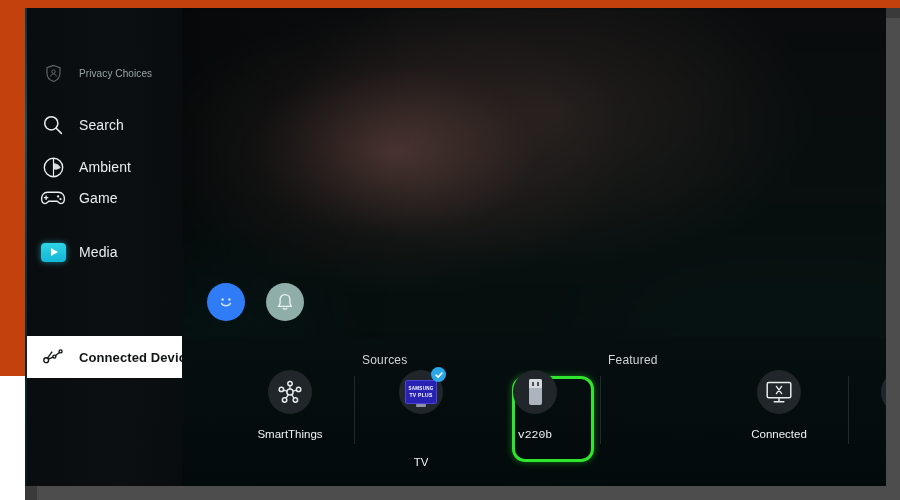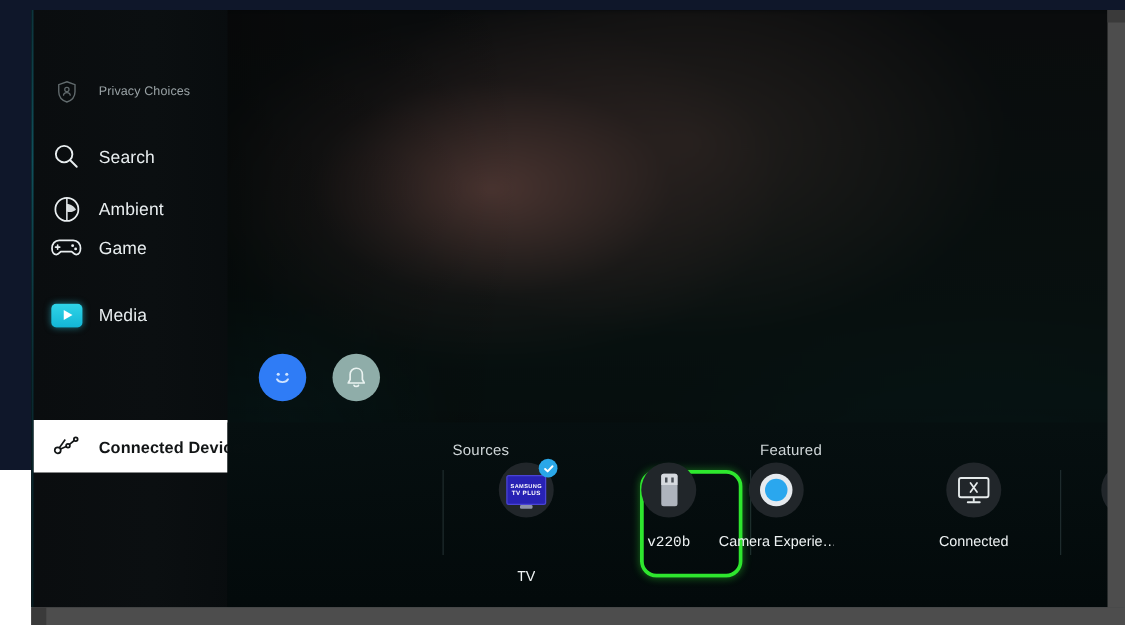--- a/index.html
+++ b/index.html
@@ -9,21 +9,21 @@
     height: 500px;
     background: #ffffff;
     font-family: "Liberation Sans", sans-serif;
     overflow: hidden;
   }
 
   #screen {
     position: relative;
     width: 900px;
     height: 376px;
-    background: #0f172a;
+    background: #c2410c;
   }
 
   
   #tv-frame {
     position: absolute;
     left: 25px;
     top: 8px;
     width: 875px;
     height: 478px;
     overflow: hidden;
@@ -460,20 +460,38 @@
 
       <div class="section-title" id="title-sources">Sources</div>
       <div class="section-title" id="title-featured">Featured</div>
 
       <div class="divider" id="div-1"></div>
       <div class="divider" id="div-2"></div>
       <div class="divider" id="div-3"></div>
 
       <div id="focus-ring"></div>
 
+      <div class="tile" id="tile-smartthings">
+        <div class="disc">
+          <svg width="28" height="28" viewBox="0 0 28 28" fill="none">
+            <circle cx="14" cy="14" r="3.1" stroke="#e6ebec" stroke-width="1.5" fill="none"></circle>
+            <circle cx="14" cy="5.6" r="2.2" stroke="#e6ebec" stroke-width="1.5" fill="none"></circle>
+            <circle cx="5.4" cy="11.4" r="2.2" stroke="#e6ebec" stroke-width="1.5" fill="none"></circle>
+            <circle cx="22.6" cy="11.4" r="2.2" stroke="#e6ebec" stroke-width="1.5" fill="none"></circle>
+            <circle cx="8.6" cy="22.0" r="2.2" stroke="#e6ebec" stroke-width="1.5" fill="none"></circle>
+            <circle cx="19.4" cy="22.0" r="2.2" stroke="#e6ebec" stroke-width="1.5" fill="none"></circle>
+            <line x1="14" y1="7.8" x2="14" y2="10.9" stroke="#e6ebec" stroke-width="1.3"></line>
+            <line x1="7.5" y1="12.1" x2="11.0" y2="13.2" stroke="#e6ebec" stroke-width="1.3"></line>
+            <line x1="20.5" y1="12.1" x2="17.0" y2="13.2" stroke="#e6ebec" stroke-width="1.3"></line>
+            <line x1="10.0" y1="20.2" x2="12.4" y2="16.6" stroke="#e6ebec" stroke-width="1.3"></line>
+            <line x1="18.0" y1="20.2" x2="15.6" y2="16.6" stroke="#e6ebec" stroke-width="1.3"></line>
+          </svg>
+        </div>
+        <div class="cap">SmartThings</div>
+      </div>
 
       <div class="tile" id="tile-tv">
         <div class="disc">
           <div class="tvplus">
             <span class="l1">SAMSUNG</span>
             <span class="l2">TV PLUS</span>
             <span class="tv-stand"></span>
           </div>
           <div class="check-badge">
             <svg width="10" height="10" viewBox="0 0 10 10" fill="none">
@@ -488,28 +506,20 @@
         <div class="disc">
           <div class="usb">
             <span class="cap2"></span>
             <span class="p1"></span>
             <span class="p2"></span>
           </div>
         </div>
         <div class="cap">v220b</div>
       </div>
 
-      <div class="tile" id="tile-camera">
-        <div class="disc">
-          <div class="lens-outer">
-            <div class="lens-inner"></div>
-          </div>
-        </div>
-        <div class="cap">Camera Experie…</div>
-      </div>
 
       <div class="tile" id="tile-workspace">
         <div class="disc">
           <svg width="30" height="27" viewBox="0 0 30 27" fill="none">
             <rect x="3.2" y="3.4" width="23.6" height="15.4" rx="1.6" stroke="#e6ebec" stroke-width="1.5" fill="none"></rect>
             <line x1="15" y1="18.8" x2="15" y2="22.4" stroke="#e6ebec" stroke-width="1.5"></line>
             <line x1="10.2" y1="22.8" x2="19.8" y2="22.8" stroke="#e6ebec" stroke-width="1.5" stroke-linecap="round"></line>
             <path d="M12.4 7.4 L17.6 14.6 M17.6 7.4 L12.4 14.6" stroke="#e6ebec" stroke-width="1.4" stroke-linecap="round"></path>
           </svg>
         </div>

